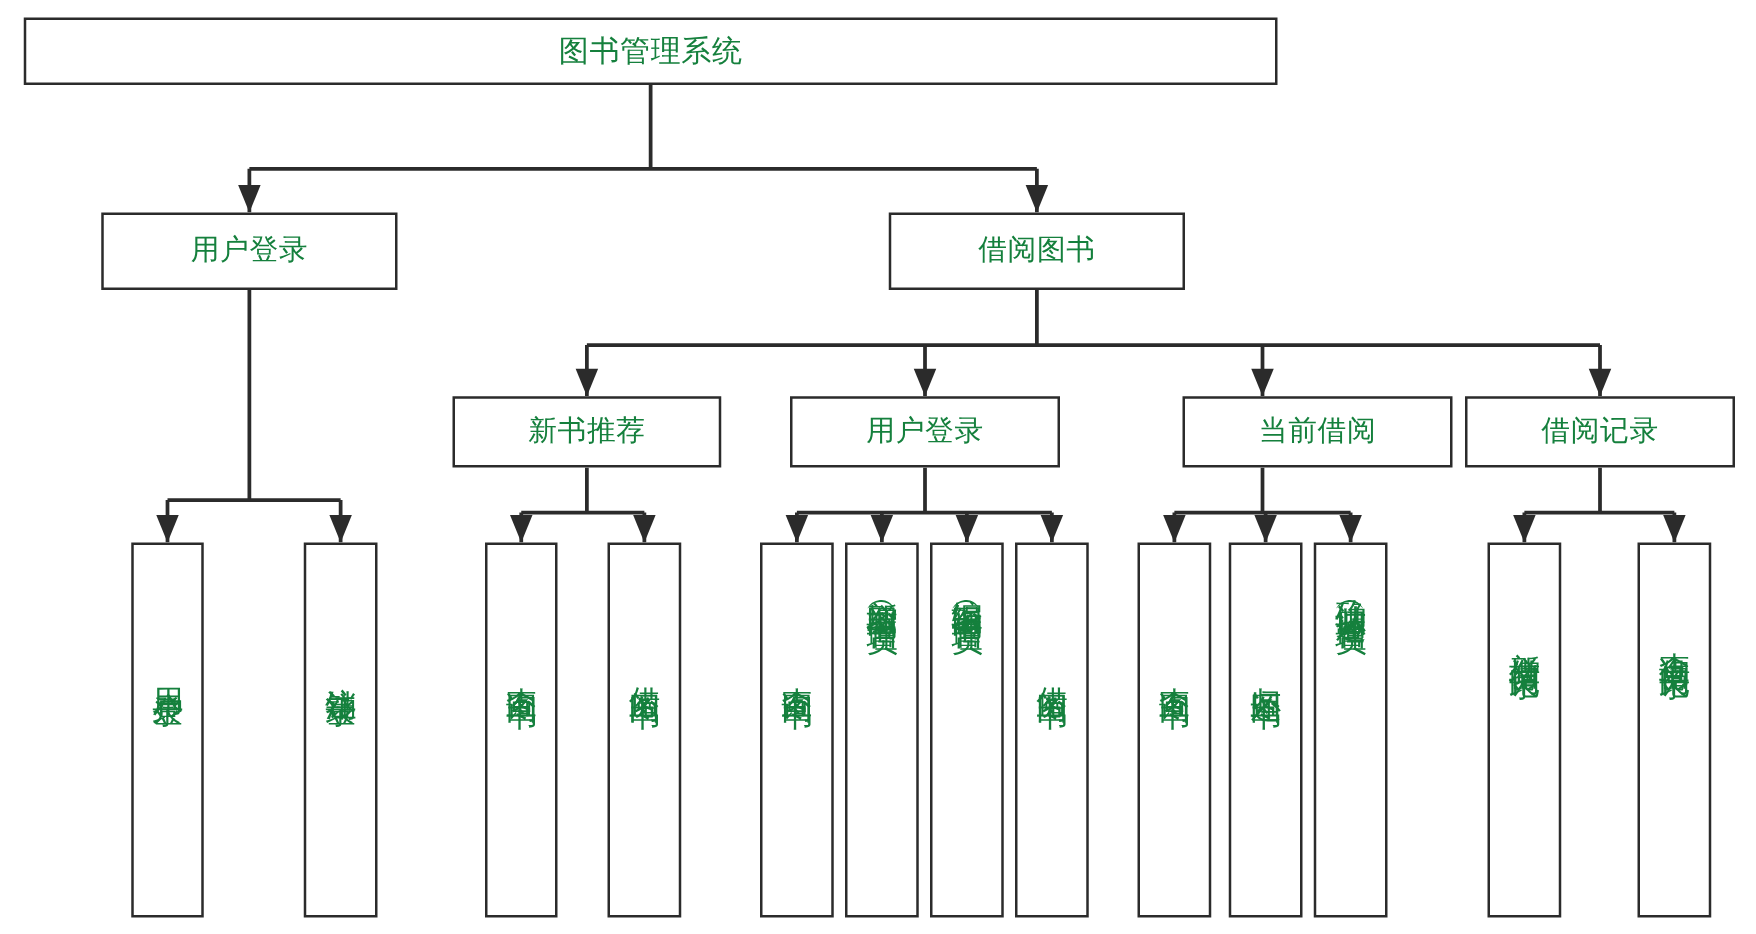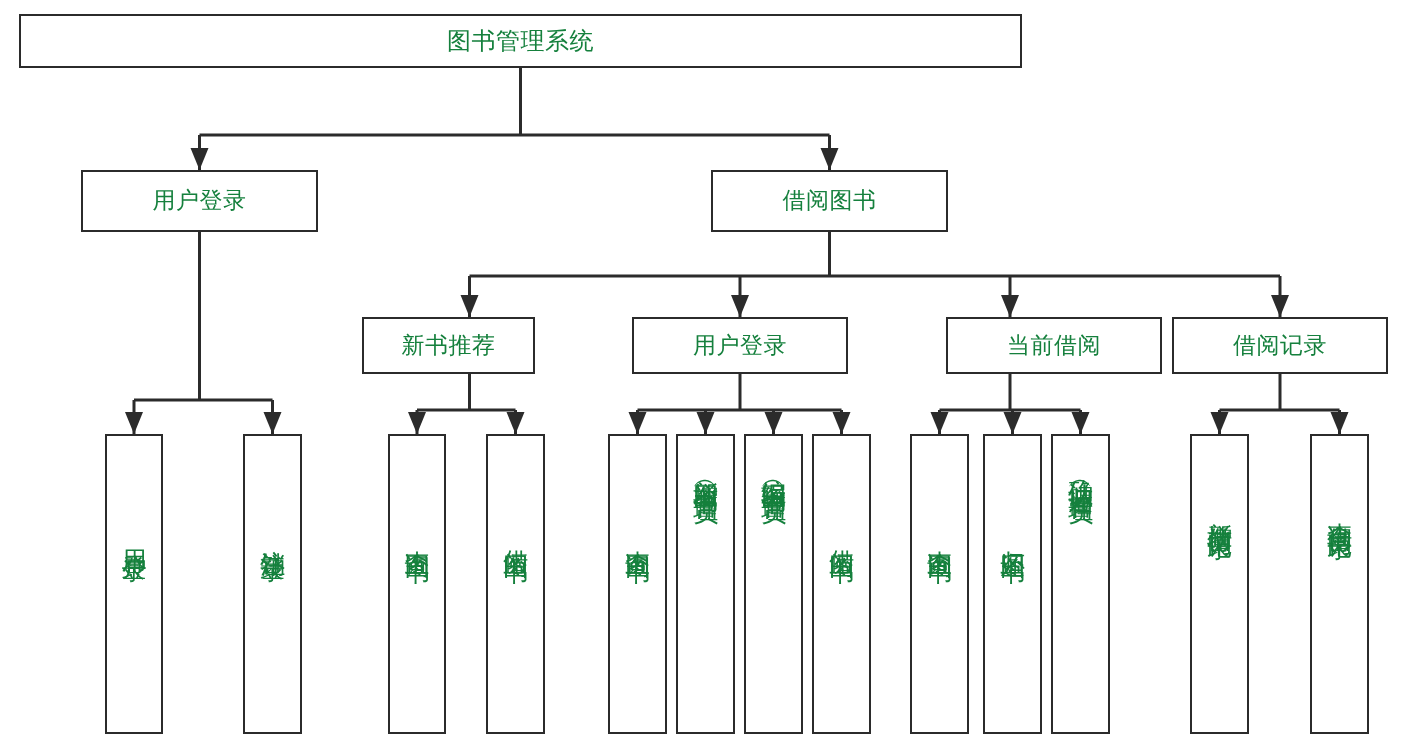--- a/index.html
+++ b/index.html
@@ -127,21 +127,21 @@
   <div id="nodes">
       <div class="node horizontal root" style="left: 19px; top: 14px; width: 1003px; height: 54px;">
         <span class="label">图书管理系统</span>
       </div>
       <div class="node horizontal level2" style="left: 81px; top: 170px; width: 237px; height: 62px;">
         <span class="label">用户登录</span>
       </div>
       <div class="node horizontal level2" style="left: 711px; top: 170px; width: 237px; height: 62px;">
         <span class="label">借阅图书</span>
       </div>
-      <div class="node horizontal level3" style="left: 362px; top: 317px; width: 173px; height: 57px;">
+      <div class="node horizontal level3" style="left: 362px; top: 317px; width: 215px; height: 57px;">
         <span class="label">新书推荐</span>
       </div>
       <div class="node horizontal level3" style="left: 632px; top: 317px; width: 216px; height: 57px;">
         <span class="label">用户登录</span>
       </div>
       <div class="node horizontal level3" style="left: 902px; top: 317px; width: 216px; height: 57px; margin-left: 44px;">
         <span class="label">当前借阅</span>
       </div>
       <div class="node horizontal level3" style="left: 1172px; top: 317px; width: 216px; height: 57px;">
         <span class="label">借阅记录</span>

